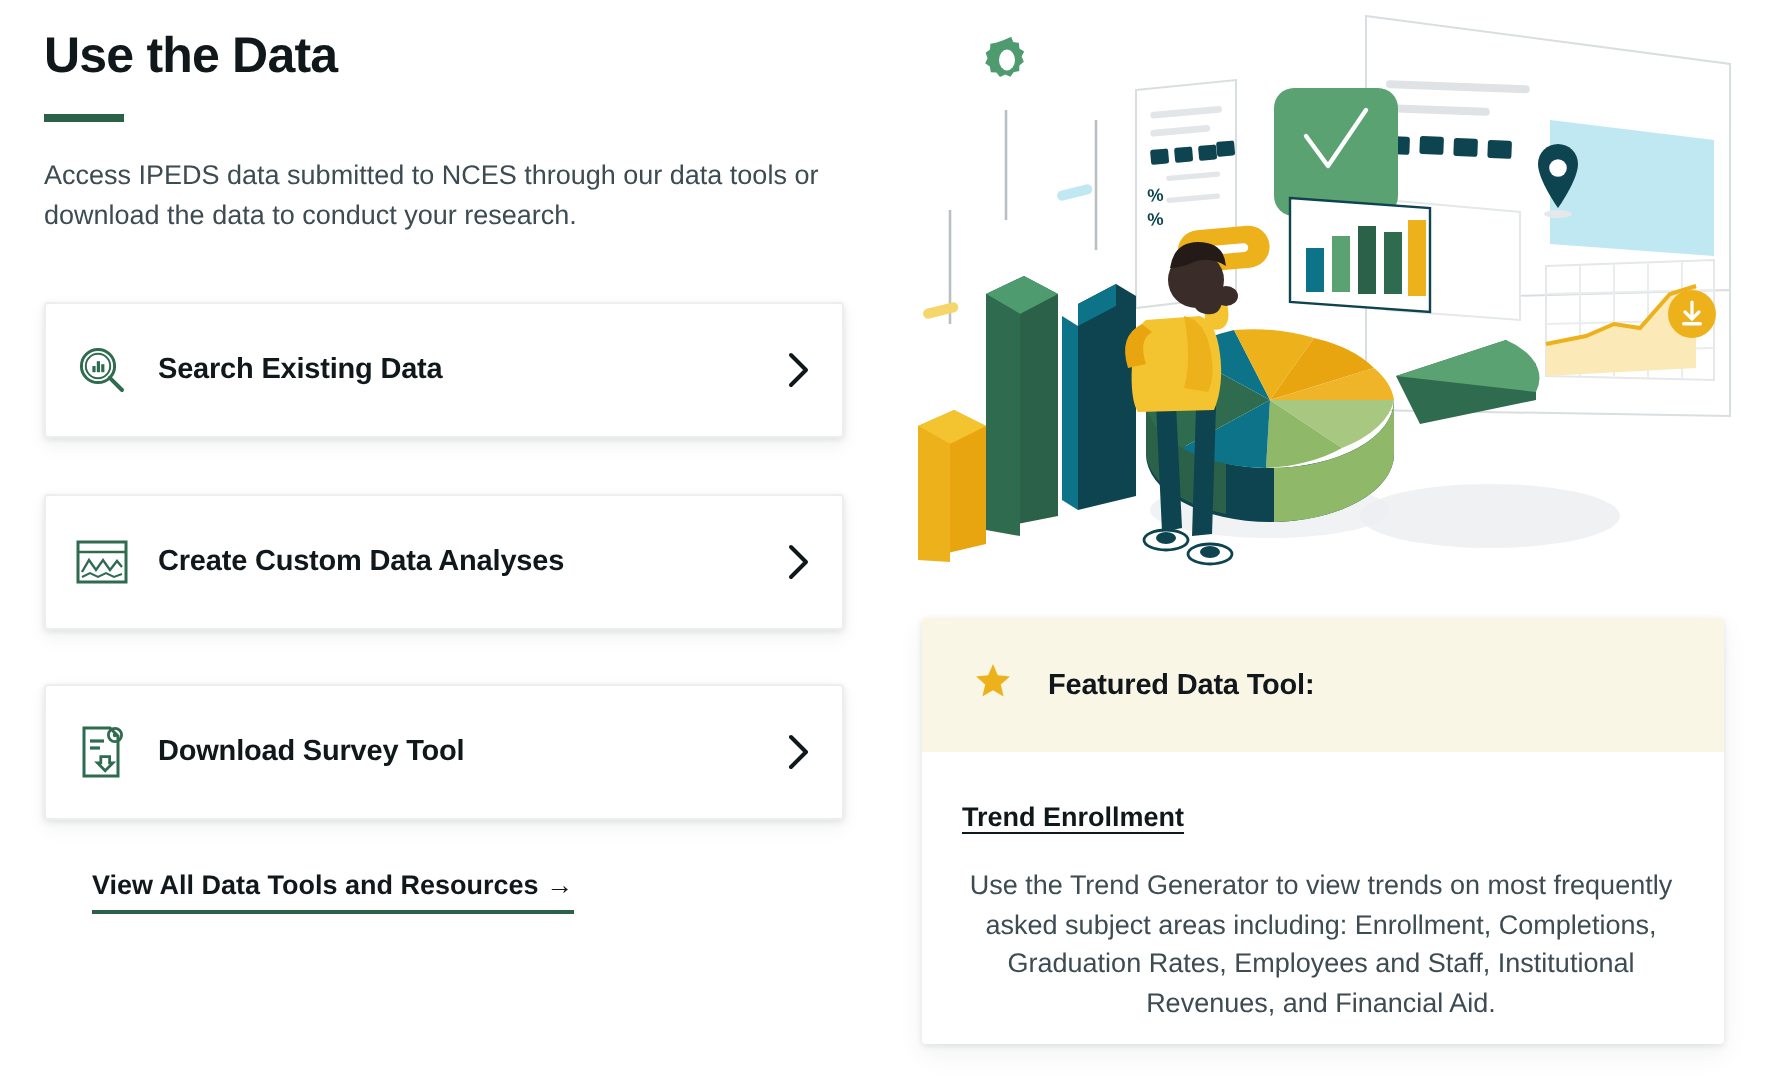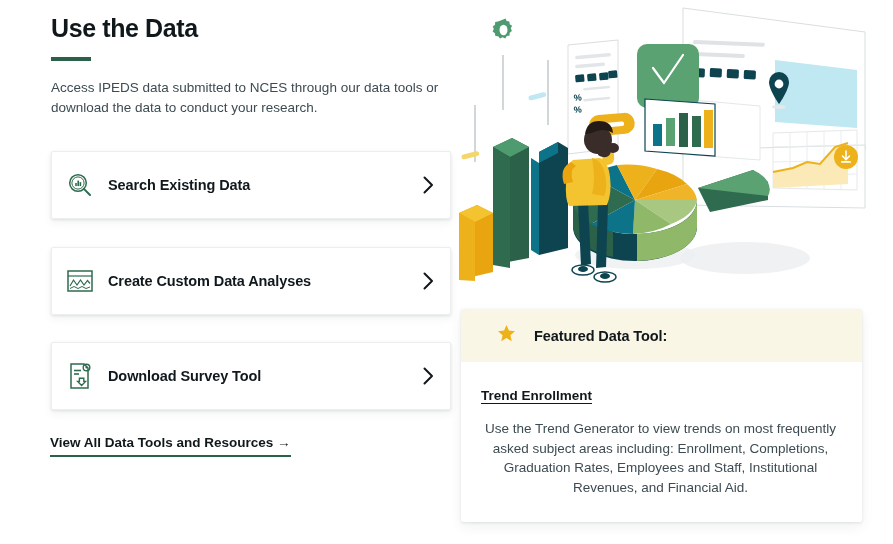--- a/index.html
+++ b/index.html
@@ -5,21 +5,21 @@
   * { box-sizing: border-box; margin: 0; padding: 0; }
   html, body {
     width: 893px; height: 544px;
     background: #ffffff;
     font-family: "Liberation Sans", sans-serif;
     overflow: hidden;
   }
   #page { position: relative; width: 893px; height: 544px; background:#fff; }
 
   
-  .left { position:absolute; left:0; top:0; width:447px; height:456px;margin-left:29px; }
+  .left { position:absolute; left:0; top:0; width:447px; height:456px; }
 
   .page-title {
     position:absolute; left:22px; top:14px;
     font-size:25px; font-weight:700; letter-spacing:-0.4px;
     color:#11181c;
   }
   .accent-bar {
     position:absolute; left:22px; top:57px;
     width:40px; height:4px; background:#2a6148;
   }
@@ -40,38 +40,38 @@
   .card-3 { top:342px; }
 
   .card-icon { width:56px; display:flex; align-items:center; justify-content:center; flex:0 0 56px; }
   .card-label {
     flex:1 1 auto; font-size:14.5px; font-weight:700; color:#11181c;
     letter-spacing:-0.1px;
   }
   .card-chev { flex:0 0 44px; display:flex; align-items:center; justify-content:center; }
 
   .viewall {
-    position:absolute; left:21px; top:435px;
+    position:absolute; left:46px; top:435px;
     font-size:13.5px; font-weight:700; color:#11181c;
     padding-bottom:5px; border-bottom:2.5px solid #2a6148;
     cursor:pointer; white-space:nowrap;
   }
 
   
   .illo { position:absolute; left:455px; top:0; width:438px; height:300px; }
 
   .panel {
     position:absolute; left:461px; top:309px; width:401px; height:213px;
     background:#ffffff; border-radius:2px;
     box-shadow: 0 1px 3px rgba(20,30,40,.10), 0 5px 14px rgba(20,30,40,.06);
     overflow:hidden;
   }
   .panel-head {
-    height:53px; background:#faf6e6; display:flex; align-items:center;
-    padding-left:36px;
+    height:67px; background:#faf6e6; display:flex; align-items:center;
+    padding-left:26px;
   }
   .panel-head-label {
     font-size:14.5px; font-weight:700; color:#11181c; margin-left:18px;
     letter-spacing:-0.1px;
   }
   .panel-body { padding:24px 22px 0 20px; }
   .panel-link {
     font-size:13.5px; font-weight:700; color:#11181c;
     text-decoration:underline; text-underline-offset:3px;
     cursor:pointer; display:inline-block;

